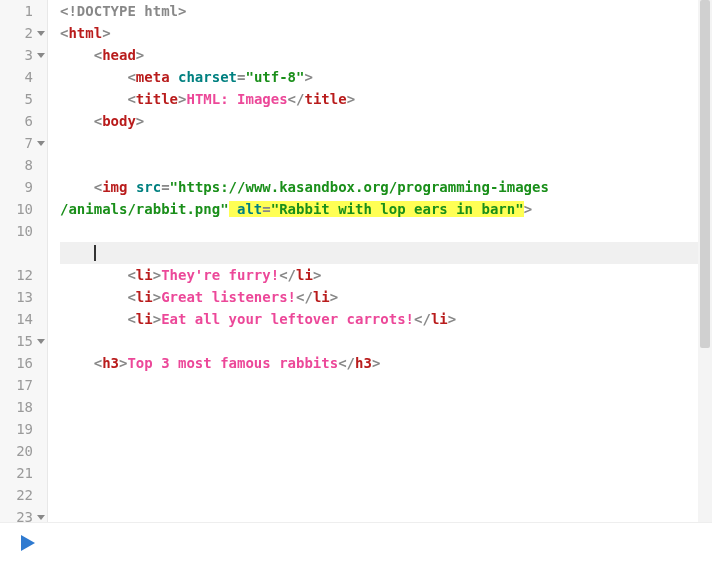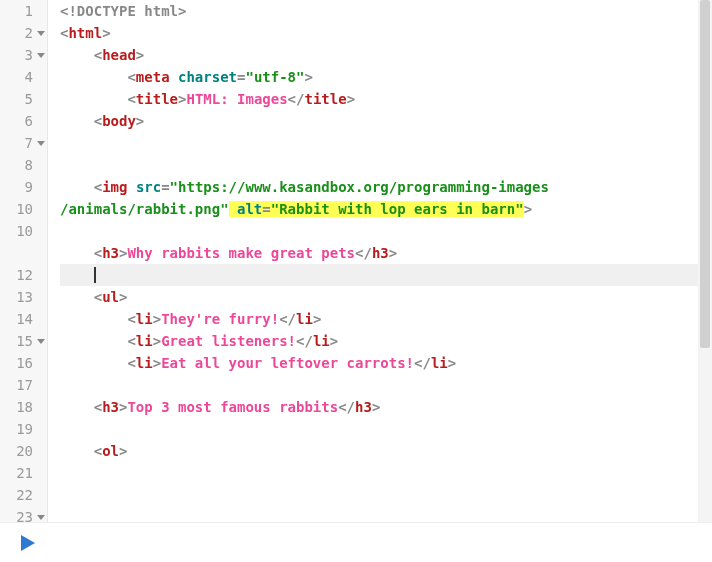--- a/index.html
+++ b/index.html
@@ -158,30 +158,27 @@
     <div class="line"><span class="p">&lt;</span><span class="tg">html</span><span class="p">&gt;</span></div>
     <div class="line"><span class="ind1"></span><span class="p">&lt;</span><span class="tg">head</span><span class="p">&gt;</span></div>
     <div class="line"><span class="ind2"></span><span class="p">&lt;</span><span class="tg">meta</span><span> </span><span class="at">charset</span><span class="p">=</span><span class="st">"utf-8"</span><span class="p">&gt;</span></div>
     <div class="line"><span class="ind2"></span><span class="p">&lt;</span><span class="tg">title</span><span class="p">&gt;</span><span class="tx">HTML: Images</span><span class="p">&lt;/</span><span class="tg">title</span><span class="p">&gt;</span></div>
     <div class="line"><span class="ind1"></span><span class="p">&lt;</span><span class="tg">body</span><span class="p">&gt;</span></div>
     <div class="line"></div>
     <div class="line"></div>
     <div class="line"><span class="ind1"></span><span class="p">&lt;</span><span class="tg">img</span><span> </span><span class="at">src</span><span class="p">=</span><span class="st">"https://www.kasandbox.org/programming-images</span></div>
     <div class="line wrap"><span class="st">/animals/rabbit.png"</span><span class="hl"><span> </span><span class="at">alt</span><span class="p">=</span><span class="st">"Rabbit with lop ears in barn"</span></span><span class="p">&gt;</span></div>
     <div class="line"></div>
-    <div class="line"><span class="ind1"></span><span class="p">&lt;</span><span class="tg">h3</span><span class="p">&gt;</span><span class="tx">Why rabbits make great pets</span><span class="p">&lt;/</span><span class="tg">h3</span><span class="p">&gt;</span></div>
     <div class="line active"><span class="ind1"></span><span class="cursor"></span></div>
-    <div class="line"><span class="ind1"></span><span class="p">&lt;</span><span class="tg">ul</span><span class="p">&gt;</span></div>
     <div class="line"><span class="ind2"></span><span class="p">&lt;</span><span class="tg">li</span><span class="p">&gt;</span><span class="tx">They're furry!</span><span class="p">&lt;/</span><span class="tg">li</span><span class="p">&gt;</span></div>
     <div class="line"><span class="ind2"></span><span class="p">&lt;</span><span class="tg">li</span><span class="p">&gt;</span><span class="tx">Great listeners!</span><span class="p">&lt;/</span><span class="tg">li</span><span class="p">&gt;</span></div>
     <div class="line"><span class="ind2"></span><span class="p">&lt;</span><span class="tg">li</span><span class="p">&gt;</span><span class="tx">Eat all your leftover carrots!</span><span class="p">&lt;/</span><span class="tg">li</span><span class="p">&gt;</span></div>
     <div class="line"></div>
     <div class="line"><span class="ind1"></span><span class="p">&lt;</span><span class="tg">h3</span><span class="p">&gt;</span><span class="tx">Top 3 most famous rabbits</span><span class="p">&lt;/</span><span class="tg">h3</span><span class="p">&gt;</span></div>
     <div class="line"></div>
-    <div class="line"><span class="ind1"></span><span class="p">&lt;</span><span class="tg">ol</span><span class="p">&gt;</span></div>
   </div>
  </div>
 
   <div class="vscroll">
     <div class="thumb"></div>
   </div>
 
   <div class="footer">
     <span class="play">
       <svg width="20" height="20" viewBox="0 0 20 20">

